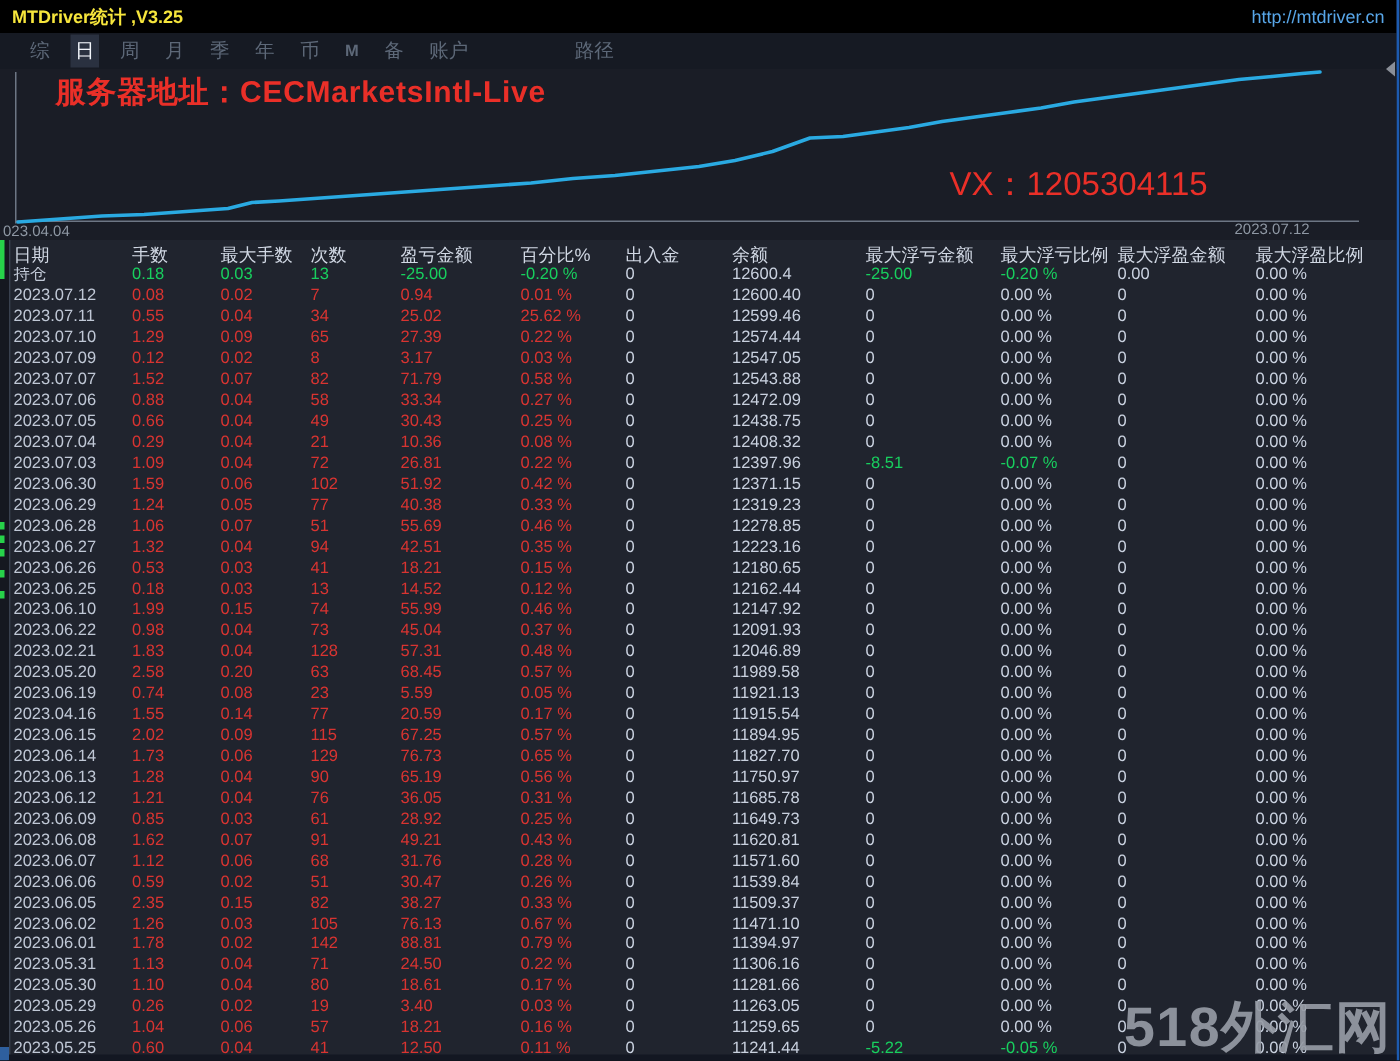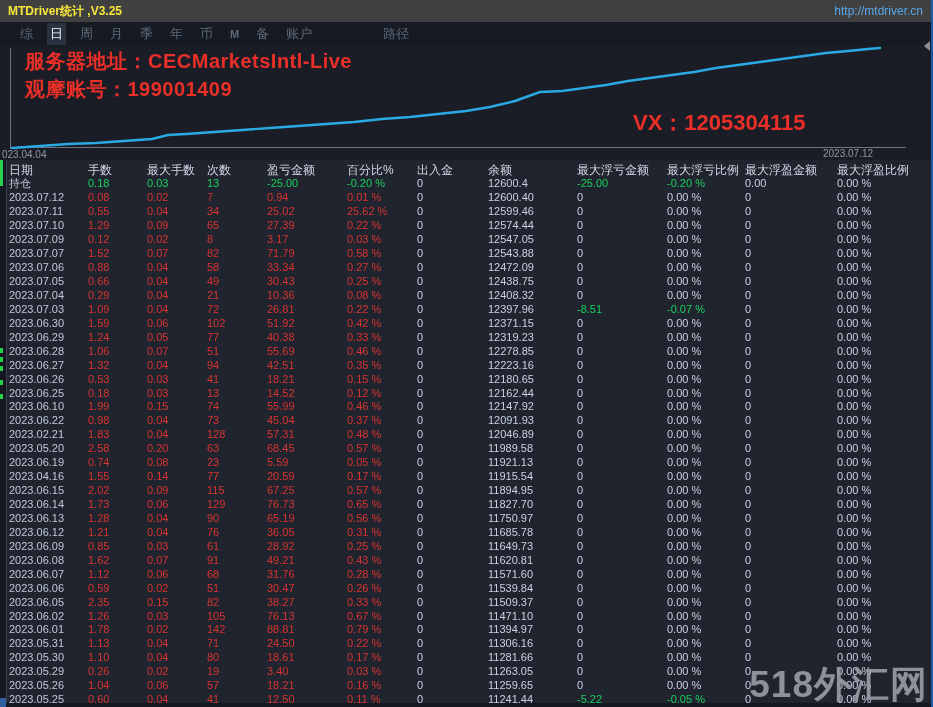--- a/index.html
+++ b/index.html
@@ -2,43 +2,43 @@
 <html><head>
 <meta charset="utf-8">
 <style>
   html,body{margin:0;padding:0;background:#0b0d12;}
   #app{
     position:relative;width:933px;height:707px;overflow:hidden;
     background:#1e222c;font-family:"Liberation Sans","DejaVu Sans",sans-serif;
     -webkit-font-smoothing:antialiased;border-right:2px solid #1d5bb0;box-sizing:border-box;
   }
   
-  .titlebar{position:absolute;left:0;top:0;width:100%;height:22px;background:#404040;
+  .titlebar{position:absolute;left:0;top:0;width:100%;height:22px;background:#000000;
     display:flex;align-items:center;justify-content:space-between;box-sizing:border-box;padding:0 8px;}
   .title{color:#f7e63c;font-size:12px;font-weight:bold;}
   .url{color:#58a6e8;font-size:12px;}
   
   .menubar{position:absolute;left:0;top:22px;width:100%;height:24px;background:#161a23;
     display:flex;align-items:center;box-sizing:border-box;padding-left:17px;}
   .menu-item{color:#5d6878;font-size:13px;margin-right:11px;padding:2px 3px;cursor:default;white-space:nowrap;}
   .menu-item.active{background:#2a3140;color:#f2f5fa;}
   .menu-item.latin{font-size:11px;font-weight:bold;}
   .menu-spacer{width:54px;}
   
   .chartpanel{position:absolute;left:0;top:46px;width:933px;height:114px;background:#1a1d26;}
   .axis-v{position:absolute;left:10px;top:2px;width:1px;height:101px;background:#6d7684;}
   .axis-h{position:absolute;left:10px;top:101px;width:896px;height:1px;background:#6d7684;}
   .axis-label{position:absolute;color:#8f98a4;font-size:10px;}
   .axis-label.start{left:2px;top:103px;}
   .axis-label.end{left:823px;top:102px;}
   .overlay-line{position:absolute;left:25px;color:#ea2f28;font-size:20px;font-weight:bold;white-space:nowrap;letter-spacing:0.5px;}
-  .overlay-line.l1{top:2px;}
+  .overlay-line.l1{top:2px;margin-left:12px;}
   .overlay-line.l2{top:30px;}
   .overlay-line.l3{top:58px;}
-  .overlay-vx{position:absolute;left:633px;top:62px;color:#ea2f28;font-size:22px;font-weight:bold;white-space:nowrap;text-align:center;}
+  .overlay-vx{position:absolute;left:633px;top:62px;color:#ea2f28;font-size:22px;font-weight:normal;white-space:nowrap;text-align:center;}
   .chart-svg{position:absolute;left:0;top:0;width:933px;height:114px;pointer-events:none;}
   
   .splitter{position:absolute;right:1px;top:41px;width:0;height:0;
     border-top:5px solid transparent;border-bottom:5px solid transparent;border-right:6px solid #8a8f98;}
   
   .tablewrap{position:absolute;left:0;top:160px;width:933px;height:547px;background:#20242e;}
   .rail{position:absolute;left:0;top:0;width:6px;height:547px;background:#151820;border-right:1px solid #39414f;box-sizing:content-box;}
   .rail-top{position:absolute;left:0;top:0;width:3px;height:26px;background:#27d24a;}
   .rail-tick{position:absolute;left:0;width:3px;height:5px;background:#27d24a;}
   .rail-bottom{position:absolute;left:0;bottom:0;width:5px;height:9px;background:#2e5f9e;}
@@ -86,21 +86,20 @@
 
   <div class="chartpanel">
     <div class="axis-v"></div>
     <div class="axis-h"></div>
     <svg class="chart-svg" viewBox="0 0 933 114">
       <polyline id="curve" fill="none" stroke-width="2.4" stroke-linejoin="round" stroke-linecap="round" points="12,102 40,100 68,98 96,97 124,95 152,93 168,89 186,88 214,86 242,84 270,82 298,80 326,78 354,76 382,73 410,71 438,68 466,65 490,61 515,55 540,46 562,45 584,42 606,39 628,35 650,32 672,29 694,26 716,22 738,19 760,16 782,13 804,10 826,7 848,5 868,3 880,2" stroke="#2aaae2"></polyline>
     </svg>
     <span class="axis-label start">023.04.04</span>
     <span class="axis-label end">2023.07.12</span>
     <div class="overlay-line l1">服务器地址：CECMarketsIntl-Live</div>
-    <div class="overlay-line l2">观摩账号：199001409</div>
     <div class="overlay-vx">VX：1205304115</div>
   </div>
 
   <div class="splitter"></div>
 
   <div class="tablewrap">
     <div class="rail">
       <div class="rail-top"></div>
       <div class="rail-tick" style="top:188px"></div>
       <div class="rail-tick" style="top:197px"></div>

